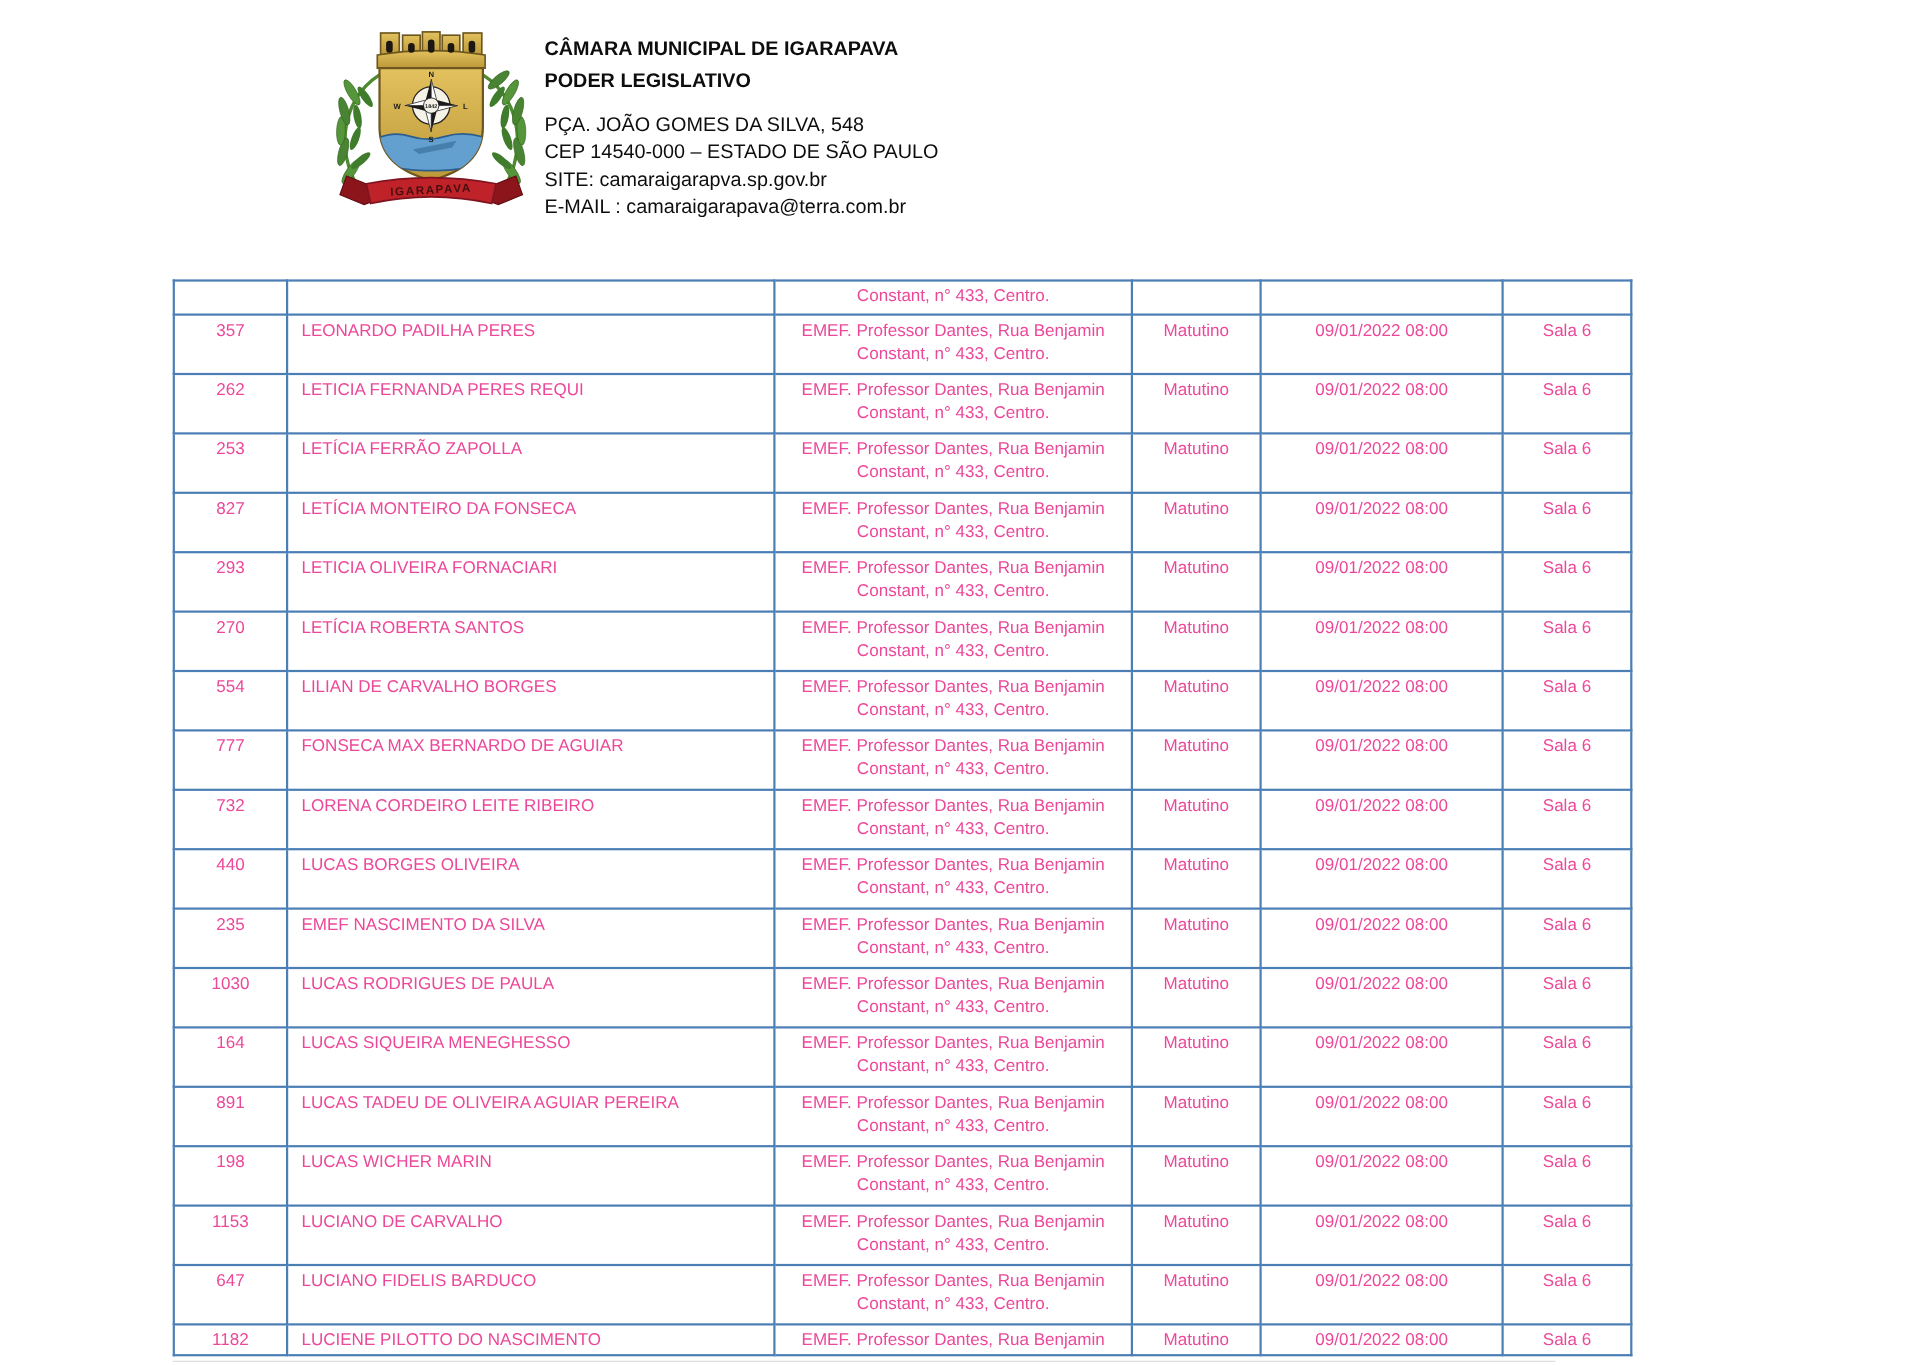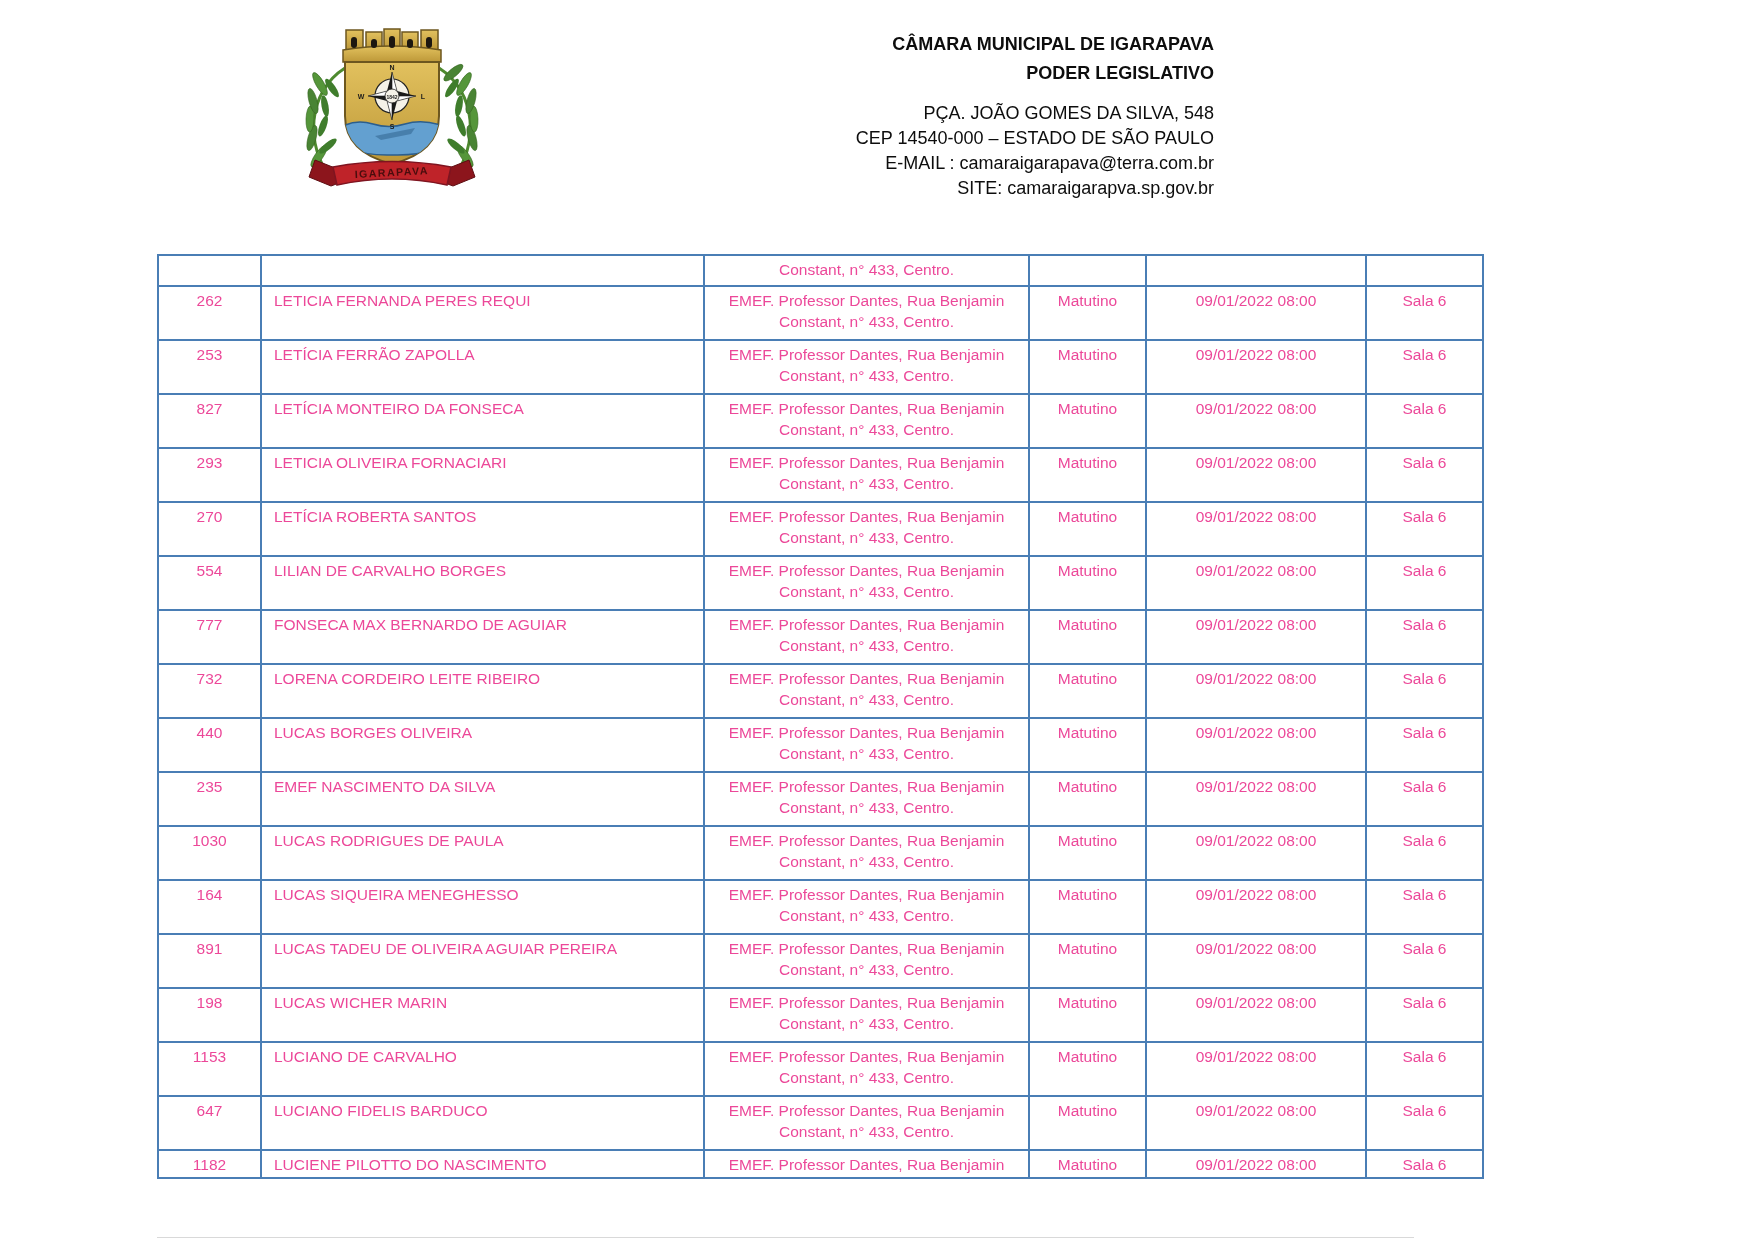--- a/index.html
+++ b/index.html
@@ -12,23 +12,23 @@
     font-family:"Liberation Sans", sans-serif;
   }
   
   .logo{
     position:absolute;
     left:287px; top:16px;
     width:210px; height:178px;
   }
   .header-text{
     position:absolute;
-    left:514px; top:30px;
+    left:495px; top:30px;
     width:700px;
-    text-align:right;
+    text-align:left;
     color:#0d0d0d;
   }
   .org-name, .org-subtitle{
     font-size:18px;
     font-weight:bold;
     line-height:29px;
   }
   .header-spacer{height:13px;}
   .addr-line{
     font-size:18px;
@@ -154,38 +154,49 @@
       <text x="105" y="160" font-size="10.5" font-weight="bold" text-anchor="middle" fill="#4a0d0d" letter-spacing="1.5" font-family="Liberation Sans, sans-serif" transform="rotate(-3 105 160)">IGARAPAVA</text>
     </g>
   </svg>
 
   <div class="header-text">
     <div class="org-name">CÂMARA MUNICIPAL DE IGARAPAVA</div>
     <div class="org-subtitle">PODER LEGISLATIVO</div>
     <div class="header-spacer"></div>
     <div class="addr-line">PÇA. JOÃO GOMES DA SILVA, 548</div>
     <div class="addr-line">CEP 14540-000 – ESTADO DE SÃO PAULO</div>
+    <div class="addr-line">SITE: camaraigarapva.sp.gov.br</div>
     <div class="addr-line">E-MAIL : camaraigarapava@terra.com.br</div>
-    <div class="addr-line">SITE: camaraigarapva.sp.gov.br</div>
   </div>
 
   <table class="schedule">
     <tbody id="schedule-body">
     <tr class="row-partial-top">
       <td class="td-num"></td>
       <td class="td-name"></td>
       <td class="td-school">
         <div>Constant, n° 433, Centro.</div>
         <div></div>
       </td>
       <td class="td-period"></td>
       <td class="td-date"></td>
       <td class="td-room"></td>
     </tr>
 
+    <tr class="row-full">
+      <td class="td-num">357</td>
+      <td class="td-name">LEONARDO PADILHA PERES</td>
+      <td class="td-school">
+        <div>EMEF. Professor Dantes, Rua Benjamin</div>
+        <div>Constant, n° 433, Centro.</div>
+      </td>
+      <td class="td-period">Matutino</td>
+      <td class="td-date">09/01/2022 08:00</td>
+      <td class="td-room">Sala 6</td>
+    </tr>
 
     <tr class="row-full">
       <td class="td-num">262</td>
       <td class="td-name">LETICIA FERNANDA PERES REQUI</td>
       <td class="td-school">
         <div>EMEF. Professor Dantes, Rua Benjamin</div>
         <div>Constant, n° 433, Centro.</div>
       </td>
       <td class="td-period">Matutino</td>
       <td class="td-date">09/01/2022 08:00</td>

